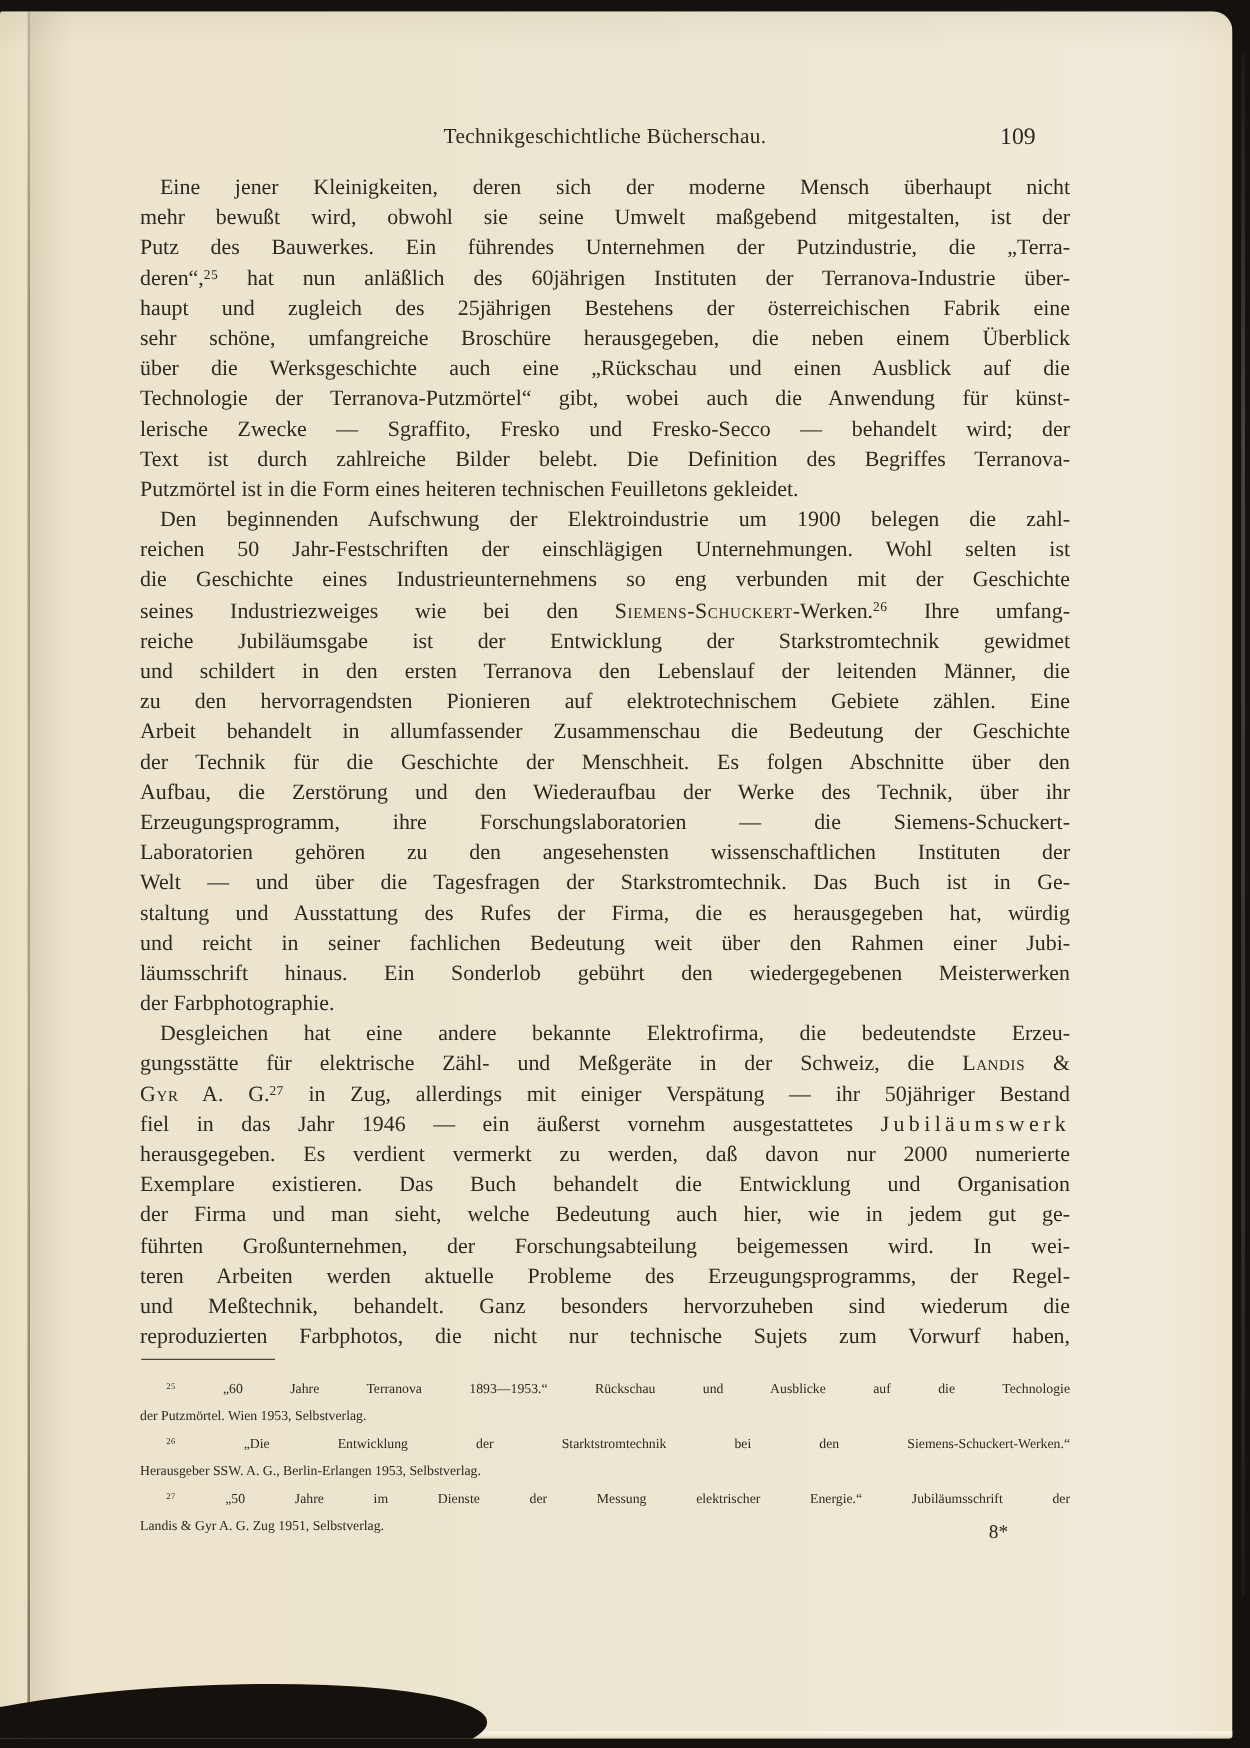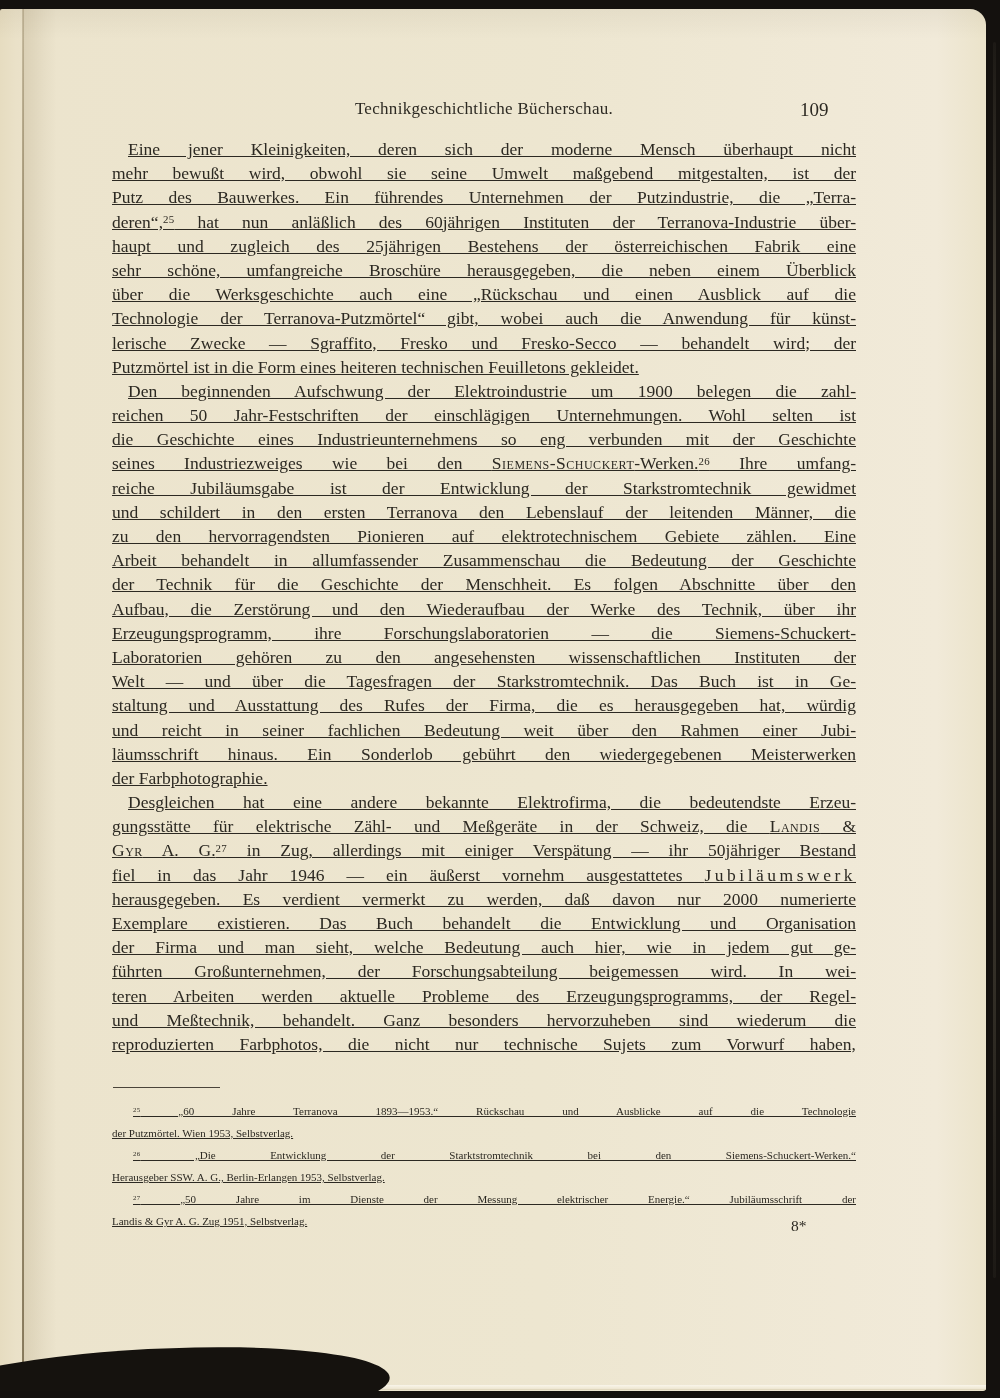--- a/index.html
+++ b/index.html
@@ -39,21 +39,21 @@
   }
   .pagenum { position:absolute; left:688px; top:0; font-size:19px; }
   .bodytext {
     position:absolute; left:112px; top:128px; width:744px;
     font-size:17.5px; --lh:24.2px;
   }
   .footnotes {
     position:absolute; left:112px; top:1091px; width:744px;
     font-size:11px; --lh:22px;
   }
-  .para { margin:0;text-decoration:underline; }
+  .para { margin:0; }
   .tline {
     line-height:var(--lh); height:var(--lh);
     text-align:justify; text-align-last:justify;
     white-space:normal;
   }
   .tline.last { text-align-last:left; }
   .bodytext .tline.indent { text-indent:16px; }
   .footnotes .tline.indent { text-indent:21px; }
   .s-sup { font-size:0.62em; position:relative; top:-0.45em; letter-spacing:0.3px; }
   .s-sc  { font-variant:small-caps; letter-spacing:0.5px; }
@@ -97,20 +97,21 @@
         <div class="para">
           <div class="tline indent"><span class="s-n">Eine jener Kleinigkeiten, deren sich der moderne Mensch überhaupt nicht</span></div>
           <div class="tline"><span class="s-n">mehr bewußt wird, obwohl sie seine Umwelt maßgebend mitgestalten, ist der</span></div>
           <div class="tline"><span class="s-n">Putz des Bauwerkes. Ein führendes Unternehmen der Putzindustrie, die „Terra-</span></div>
           <div class="tline"><span class="s-n">deren“,</span><span class="s-sup">25</span><span class="s-n"> hat nun anläßlich des 60jährigen Instituten der Terranova-Industrie über-</span></div>
           <div class="tline"><span class="s-n">haupt und zugleich des 25jährigen Bestehens der österreichischen Fabrik eine</span></div>
           <div class="tline"><span class="s-n">sehr schöne, umfangreiche Broschüre herausgegeben, die neben einem Überblick</span></div>
           <div class="tline"><span class="s-n">über die Werksgeschichte auch eine „Rückschau und einen Ausblick auf die</span></div>
           <div class="tline"><span class="s-n">Technologie der Terranova-Putzmörtel“ gibt, wobei auch die Anwendung für künst-</span></div>
           <div class="tline"><span class="s-n">lerische Zwecke — Sgraffito, Fresko und Fresko-Secco — behandelt wird; der</span></div>
+          <div class="tline"><span class="s-n">Text ist durch zahlreiche Bilder belebt. Die Definition des Begriffes Terranova-</span></div>
           <div class="tline last"><span class="s-n">Putzmörtel ist in die Form eines heiteren technischen Feuilletons gekleidet.</span></div>
         </div>
         <div class="para">
           <div class="tline indent"><span class="s-n">Den beginnenden Aufschwung der Elektroindustrie um 1900 belegen die zahl-</span></div>
           <div class="tline"><span class="s-n">reichen 50 Jahr-Festschriften der einschlägigen Unternehmungen. Wohl selten ist</span></div>
           <div class="tline"><span class="s-n">die Geschichte eines Industrieunternehmens so eng verbunden mit der Geschichte</span></div>
           <div class="tline"><span class="s-n">seines Industriezweiges wie bei den </span><span class="s-sc">Siemens-Schuckert</span><span class="s-n">-Werken.</span><span class="s-sup">26</span><span class="s-n"> Ihre umfang-</span></div>
           <div class="tline"><span class="s-n">reiche Jubiläumsgabe ist der Entwicklung der Starkstromtechnik gewidmet</span></div>
           <div class="tline"><span class="s-n">und schildert in den ersten Terranova den Lebenslauf der leitenden Männer, die</span></div>
           <div class="tline"><span class="s-n">zu den hervorragendsten Pionieren auf elektrotechnischem Gebiete zählen. Eine</span></div>

